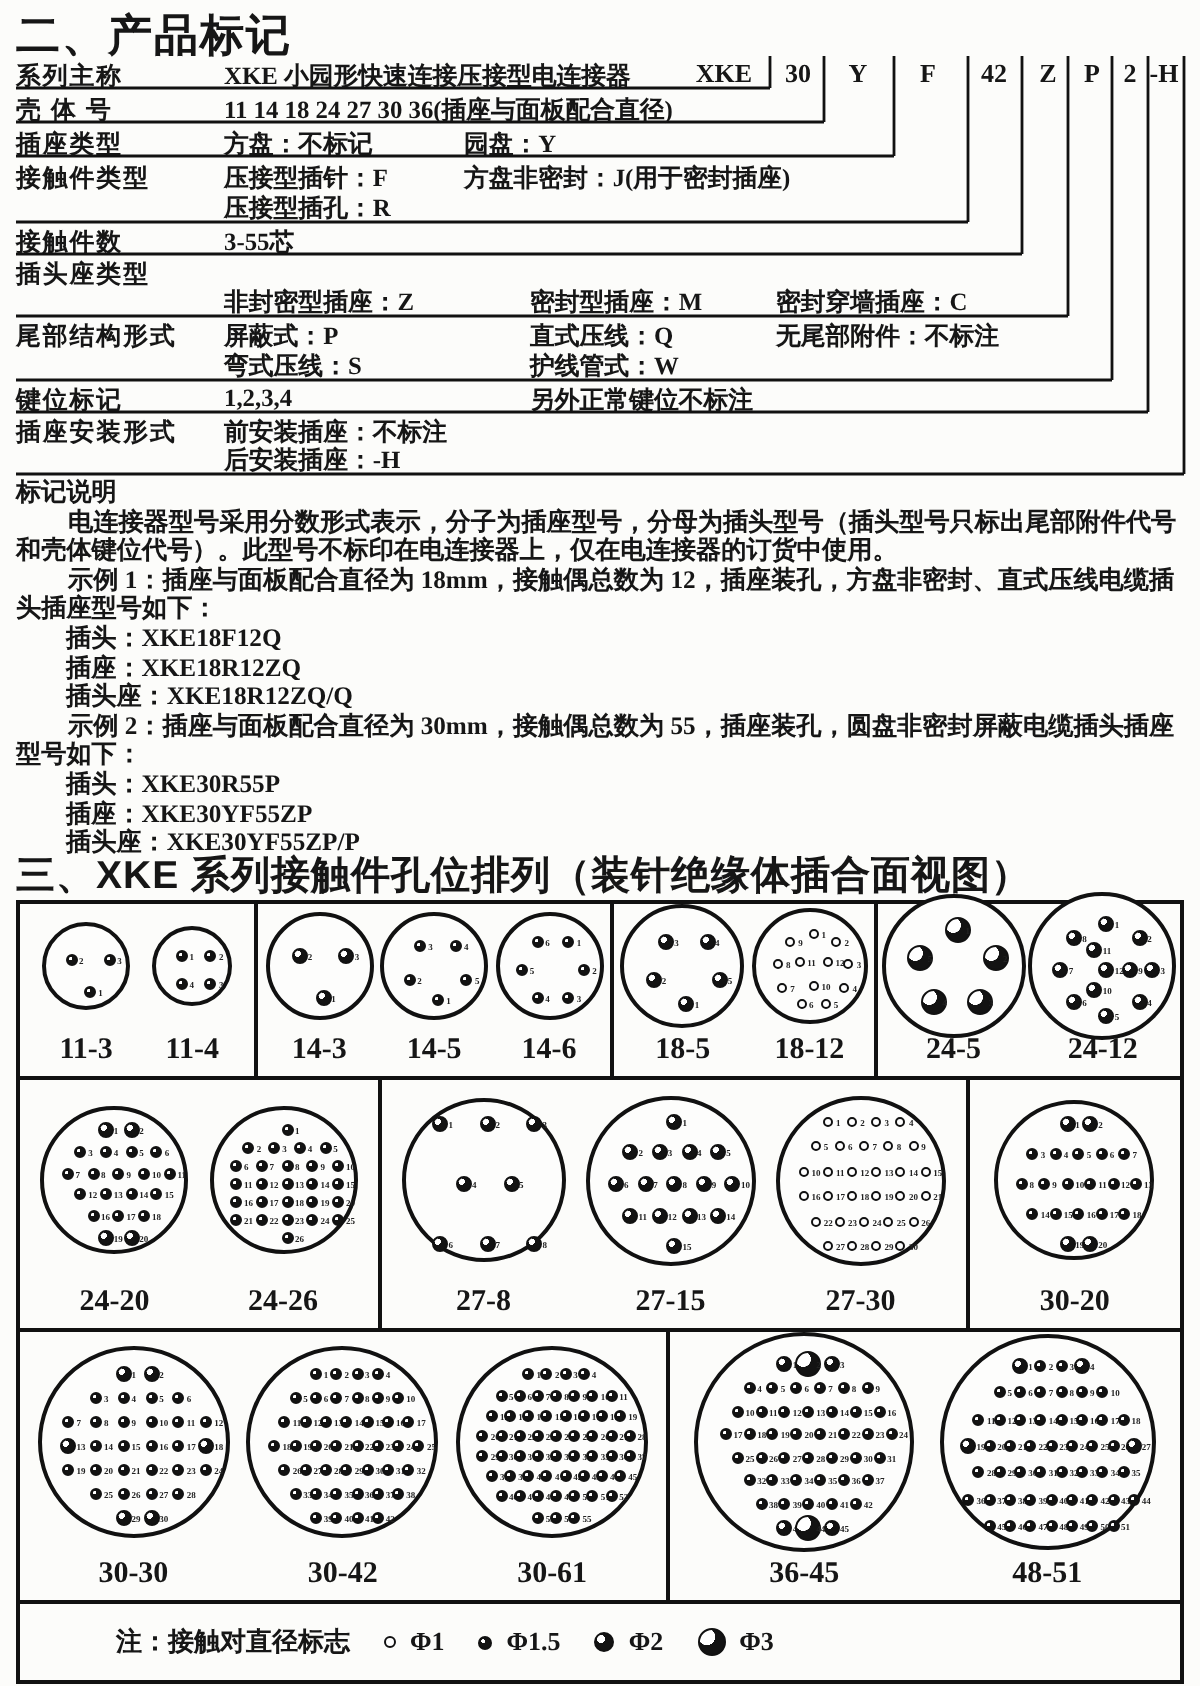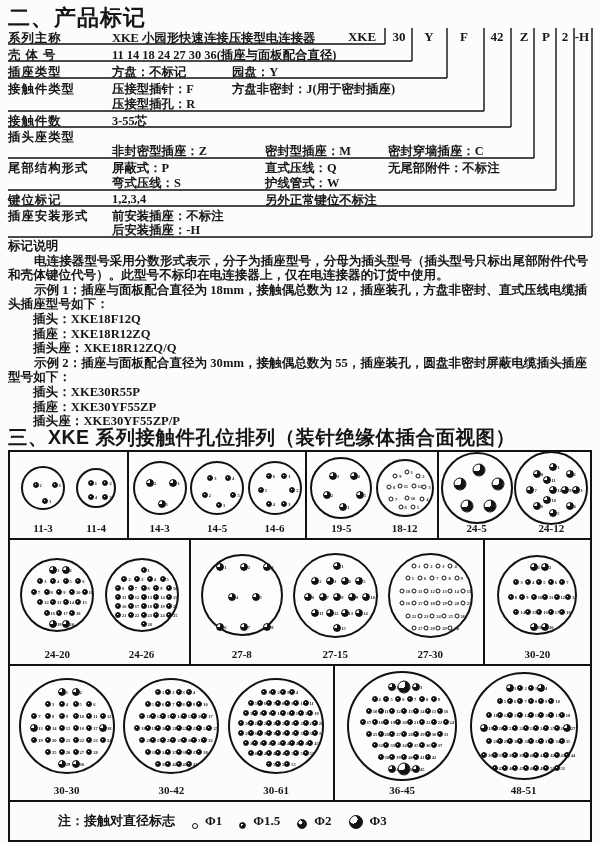--- a/index.html
+++ b/index.html
@@ -23,31 +23,31 @@
   .nheading{font-family:"Liberation Sans", sans-serif;font-weight:bold;font-size:13.5px;margin:0 0 1px 0;}
   
   #grid{border:2px solid #111;box-sizing:border-box;background:#fcfcfa;}
   .grow{display:flex;box-sizing:border-box;border-bottom:2px solid #111;}
   .grow:last-child{border-bottom:none;}
   .gcell{box-sizing:border-box;border-right:2px solid #111;display:flex;justify-content:space-evenly;align-items:flex-end;}
   .gcell:last-child{border-right:none;}
   .conn{display:flex;flex-direction:column;align-items:center;}
   .shellwrap{display:flex;align-items:center;}
   .shell{position:relative;border:2px solid #111;border-radius:50%;background:#fdfdfc;box-sizing:border-box;}
-  .clabel{font-weight:bold;font-size:11px;padding:2px 0 4px 0;}
+  .clabel{font-weight:bold;font-size:15px;padding:2px 0 4px 0;}
   .pin{position:absolute;border-radius:50%;transform:translate(-50%,-50%);box-sizing:border-box;}
   .p1{width:5px;height:5px;border:1px solid #111;background:#fff;}
   .p15{width:6px;height:6px;border:1px solid #111;background:radial-gradient(circle at 32% 32%, #fff 0 19%, #131313 20%);}
   .p2{width:8px;height:8px;border:1px solid #111;background:radial-gradient(circle at 30% 30%, #fff 0 26%, #131313 27%);}
   .p3{width:13px;height:13px;border:1.5px solid #111;background:radial-gradient(circle at 28% 28%, #fff 0 34%, #131313 35%);}
   .pn{position:absolute;font-style:normal;font-size:4.5px;line-height:4.5px;color:#222;font-weight:bold;}
   
   #legendrow{display:flex;align-items:center;gap:17px;padding-left:48px;box-sizing:border-box;}
   .legend-prefix{font-weight:bold;font-size:13px;}
-  .litem{display:flex;align-items:flex-end;gap:7px;}
+  .litem{display:flex;align-items:center;gap:7px;}
   .llabel{font-weight:bold;font-size:13px;}
   .lsym{display:inline-block;border-radius:50%;box-sizing:border-box;}
   .lsym.p1{width:6px;height:6px;}
   .lsym.p15{width:7px;height:7px;}
   .lsym.p2{width:10px;height:10px;}
   .lsym.p3{width:14px;height:14px;}
 </style>
 </head>
 <body>
 
@@ -223,21 +223,21 @@
                 <span class="pin p2" style="left: 14.4897px; top: 36.3645px;"></span>
                 <i class="pn" style="left: 18.4897px; top: 35.3645px;">2</i>
                 <span class="pin p2" style="left: 20.796px; top: 16.9555px;"></span>
                 <i class="pn" style="left: 24.796px; top: 15.9555px;">3</i>
                 <span class="pin p2" style="left: 41.204px; top: 16.9555px;"></span>
                 <i class="pn" style="left: 45.204px; top: 15.9555px;">4</i>
                 <span class="pin p2" style="left: 47.5103px; top: 36.3645px;"></span>
                 <i class="pn" style="left: 51.5103px; top: 35.3645px;">5</i>
               </div>
             </div>
-            <div class="clabel">19-5</div>
+            <div class="clabel">18-5</div>
           </div>
           <div class="conn">
             <div class="shellwrap" style="height: 64px;">
               <div class="shell" style="width: 58px; height: 58px;">
                 <span class="pin p1" style="left: 29px; top: 11.02px;"></span>
                 <i class="pn" style="left: 33px; top: 10.02px;">1</i>
                 <span class="pin p1" style="left: 40.5573px; top: 15.2265px;"></span>
                 <i class="pn" style="left: 44.5573px; top: 14.2265px;">2</i>
                 <span class="pin p1" style="left: 46.7068px; top: 25.8778px;"></span>
                 <i class="pn" style="left: 50.7068px; top: 24.8778px;">3</i>

